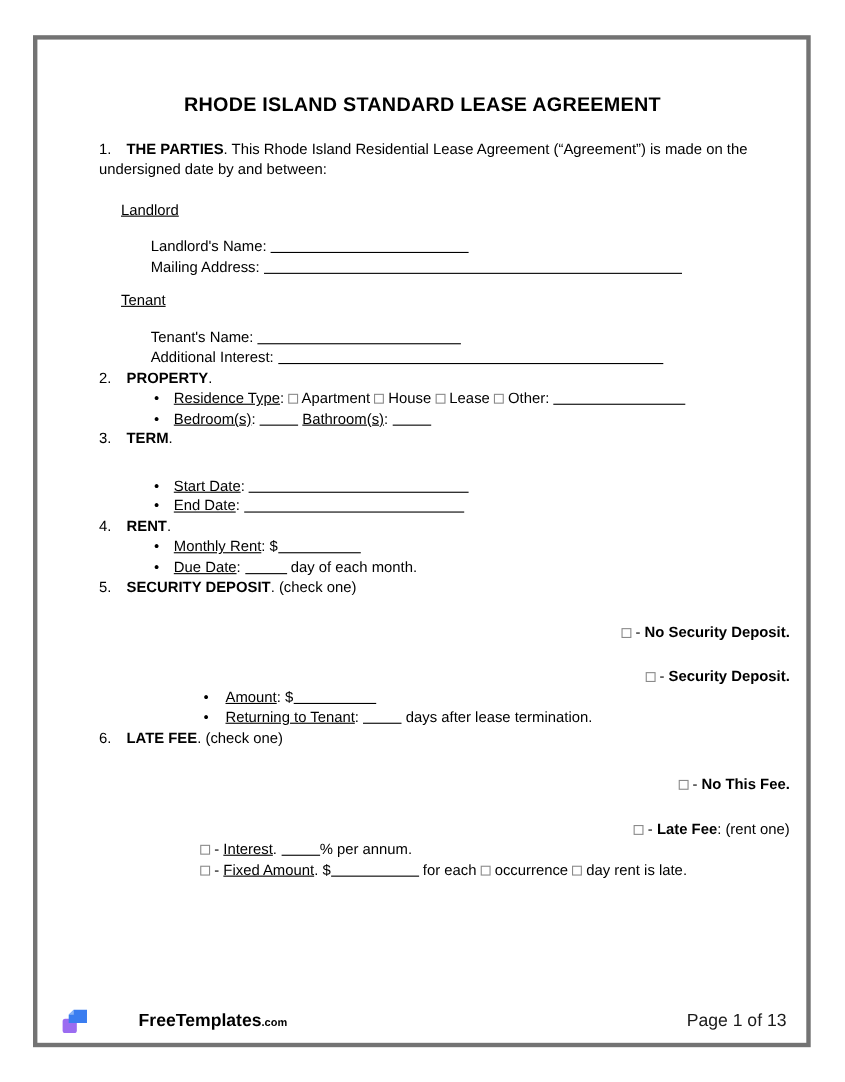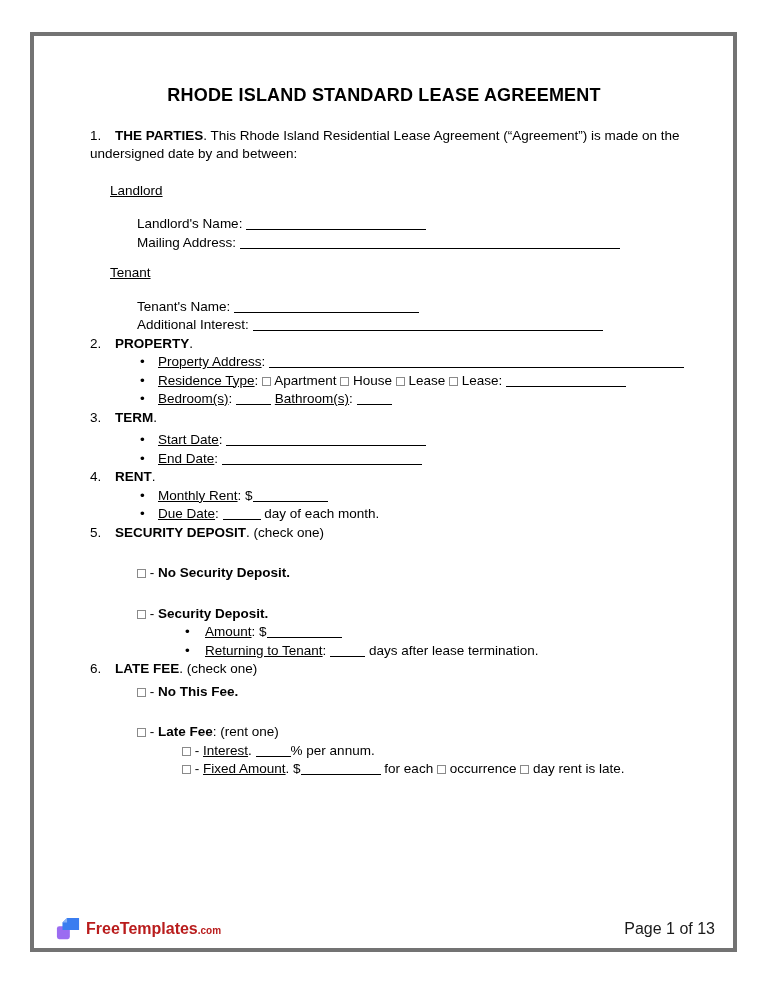--- a/index.html
+++ b/index.html
@@ -33,39 +33,39 @@
   .b { font-weight: bold; }
   .u { text-decoration: underline; }
   .num { display: inline-block; width: 25px; }
   .subhead { padding-left: 20px; margin-bottom: 15px; }
   .subhead .u { }
   .field { padding-left: 47px; }
   .mt24 { margin-top: 12px; }
   .mt23 { margin-top: 23px; }
   .mt22 { margin-top: 22px; }
   .mt21 { margin-top: 21px; }
-  .mt20 { margin-top: 4px; }
+  .mt20 { margin-top: 24px; }
   .mt19 { margin-top: 19px; }
   .mt18 { margin-top: 18px; }
   .sec { margin: 0; }
   .bullet { padding-left: 68px; }
   .bullet::before {
     content: "\2022";
     display: inline-block;
     width: 18px;
     margin-left: -18px;
   }
   .subbullet { padding-left: 115px; }
   .subbullet::before {
     content: "\2022";
     display: inline-block;
     width: 20px;
     margin-left: -20px;
   }
-  .cbline { padding-left: 47px; }
+  .cbline { padding-left: 47px; text-align: right; }
   .subcbline { padding-left: 92px; }
   .blank {
     display: inline-block;
     border-bottom: 1.5px solid #000;
     height: 12px;
     vertical-align: -2px;
   }
   .w35 { width: 35px; }
   .w38 { width: 38px; }
   .w75 { width: 75px; }
@@ -85,21 +85,21 @@
     vertical-align: -1px;
   }
   .footer {
     position: absolute;
     left: 22px; right: 18px; bottom: 6px;
     display: flex;
     justify-content: space-between;
     align-items: center;
   }
   .logo { display: flex; align-items: center; gap: 6px; }
-  .logo-text { color: #b91c1c; font-weight: bold; font-size: 16px; line-height: 1; }
+  .logo-text { color: #000000; font-weight: bold; font-size: 16px; line-height: 1; margin-left: 40px; }
   .logo-tld { font-size: 10px; font-weight: bold; }
   .pagenum { font-size: 16px; color: #1a1a1a; }
 </style>
 </head>
 <body>
 
 <div class="page">
   <div class="content">
 
     <h1 class="title">RHODE ISLAND STANDARD LEASE AGREEMENT</h1>
@@ -123,33 +123,30 @@
       <span>Tenant's Name:</span>
       <span class="blank w185"></span>
     </div>
     <div class="field">
       <span>Additional Interest:</span>
       <span class="blank w350"></span>
     </div>
 
     <div class="sec mt23"><span class="num">2.</span><span class="b">PROPERTY</span><span>.</span></div>
 
-    <div class="bullet"><span class="u">Property Address</span><span>:</span>
-      <span class="blank w415"></span>
-    </div>
 
     <div class="bullet"><span class="u">Residence Type</span><span>:</span>
       <span class="cb"></span>
       <span>Apartment</span>
       <span class="cb"></span>
       <span>House</span>
       <span class="cb"></span>
       <span>Lease</span>
       <span class="cb"></span>
-      <span>Lease:</span>
+      <span>Other:</span>
       <span class="blank w120"></span>
     </div>
 
     <div class="bullet"><span class="u">Bedroom(s)</span><span>:</span>
       <span class="blank w35"></span>
       <span class="u">Bathroom(s)</span><span>:</span>
       <span class="blank w35"></span>
     </div>
 
     <div class="sec mt20"><span class="num">3.</span><span class="b">TERM</span><span>.</span></div>

